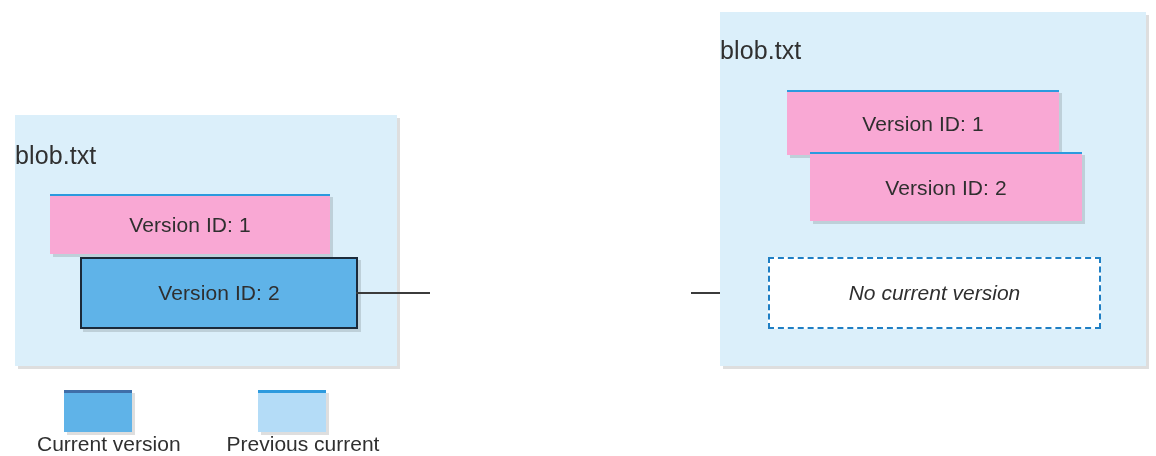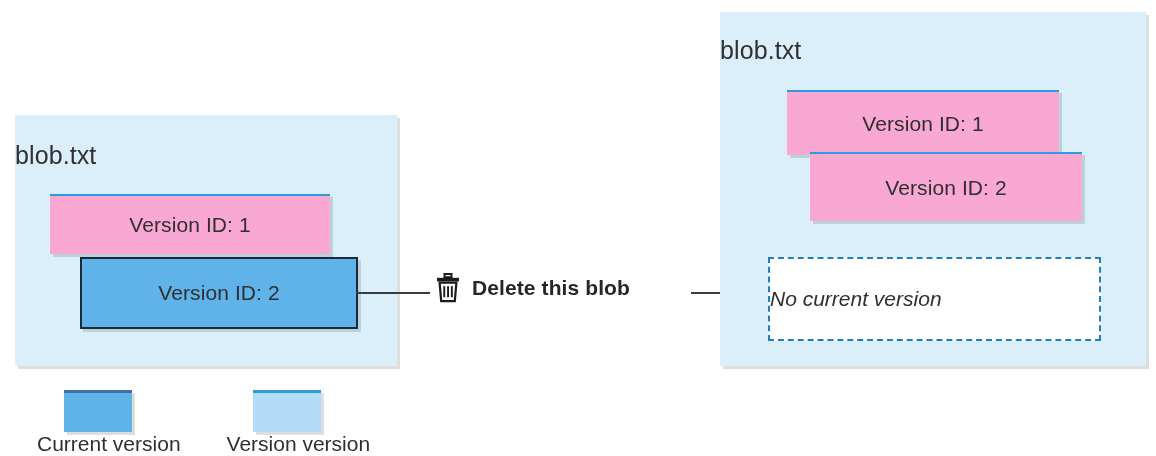--- a/index.html
+++ b/index.html
@@ -70,26 +70,27 @@
   
   #right-v1 { left: 787px; top: 90px;  width: 272px; height: 65px; }
   #right-v2 { left: 810px; top: 152px; width: 272px; height: 69px; }
 
   
   #no-current-box {
     position: absolute;
     left: 768px;
     top: 257px;
     width: 333px;
-    height: 84px;
+    height: 72px;
     box-sizing: border-box;
     background: #ffffff;
     border: 2px dashed #1f7fc4;
     display: flex;
     align-items: center;
+    justify-content: center;
     font-size: 21px;
     font-style: italic;
     color: #2f2f2f;
   }
 
   
   .connector-line {
     position: absolute;
     background: #3b3b3b;
     height: 2px;
@@ -165,31 +166,20 @@
   <div class="version-card previous" id="left-v1">
     <span>Version ID: 1</span>
   </div>
 
   <div class="version-card current" id="left-v2">
     <span>Version ID: 2</span>
   </div>
 
   <div class="connector-line" id="line-left"></div>
 
-  <div id="delete-action">
-    <svg id="trash-icon" width="28" height="32" viewBox="0 0 28 32">
-      <rect x="10.5" y="2" width="7" height="3.2" fill="none" stroke="#1b1b1b" stroke-width="2"></rect>
-      <rect x="3" y="5.8" width="22" height="3.6" fill="#1b1b1b"></rect>
-      <path d="M5.6 10.6 h16.8 l-1.6 18.6 h-13.6 z" fill="none" stroke="#1b1b1b" stroke-width="2.2"></path>
-      <rect x="9.3" y="14.2" width="1.9" height="11" fill="#1b1b1b"></rect>
-      <rect x="13.1" y="14.2" width="1.9" height="11" fill="#1b1b1b"></rect>
-      <rect x="16.9" y="14.2" width="1.9" height="11" fill="#1b1b1b"></rect>
-    </svg>
-    <span id="delete-label">Delete this blob</span>
-  </div>
 
   <div class="connector-line" id="line-right"></div>
   <div class="arrow-head" id="arrow-right"></div>
 
   <div class="blob-panel" id="right-panel">
     <div class="panel-title">blob.txt</div>
   </div>
 
   <div class="version-card previous" id="right-v1">
     <span>Version ID: 1</span>
@@ -203,17 +193,17 @@
     <span>No current version</span>
   </div>
 
   <div id="legend">
     <div class="legend-item" id="legend-item-current">
       <div class="legend-swatch current"></div>
       <div class="legend-label">Current version</div>
     </div>
     <div class="legend-item" id="legend-item-previous">
       <div class="legend-swatch previous"></div>
-      <div class="legend-label">Version version</div>
+      <div class="legend-label">Previous current</div>
     </div>
   </div>
 
 </div>
 
 </body></html>

